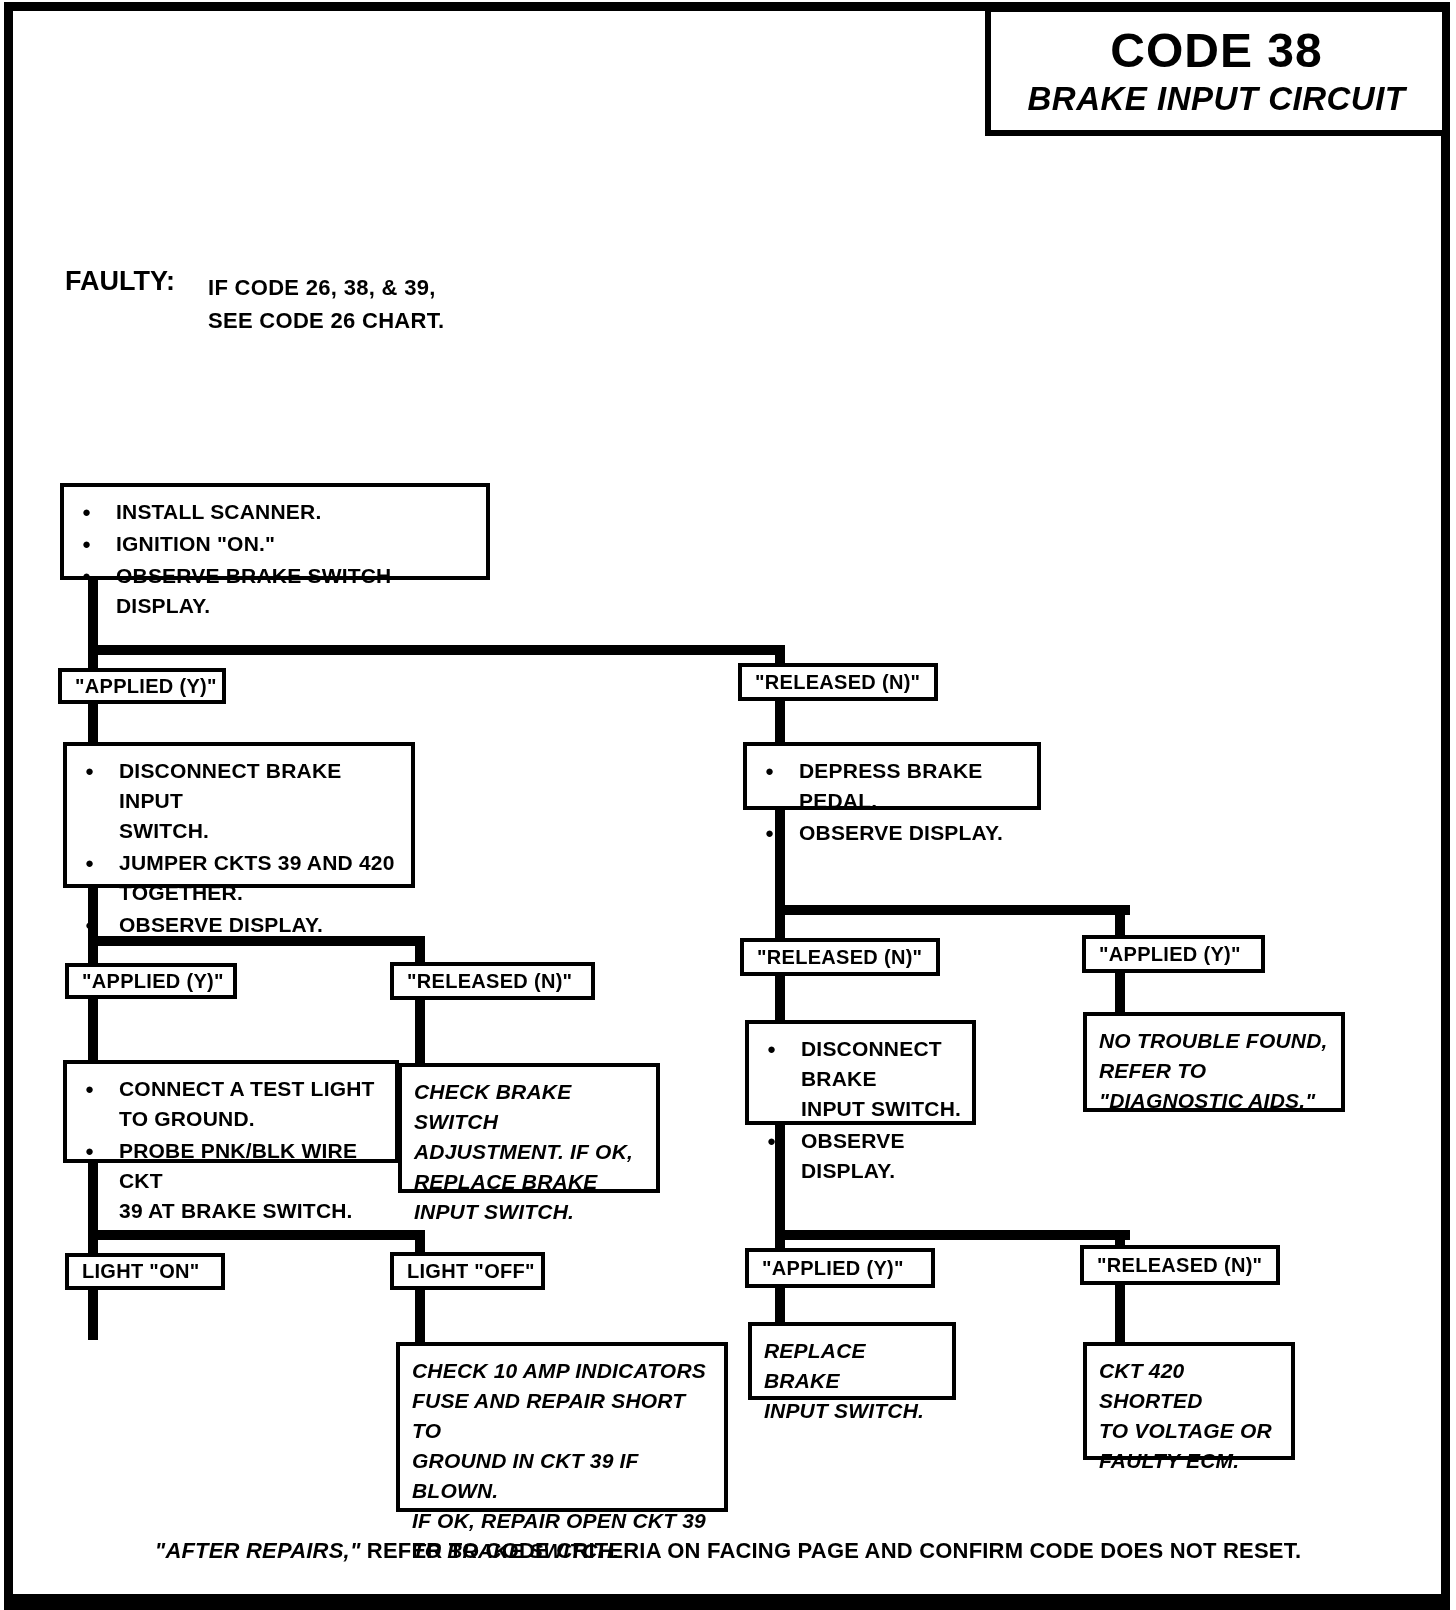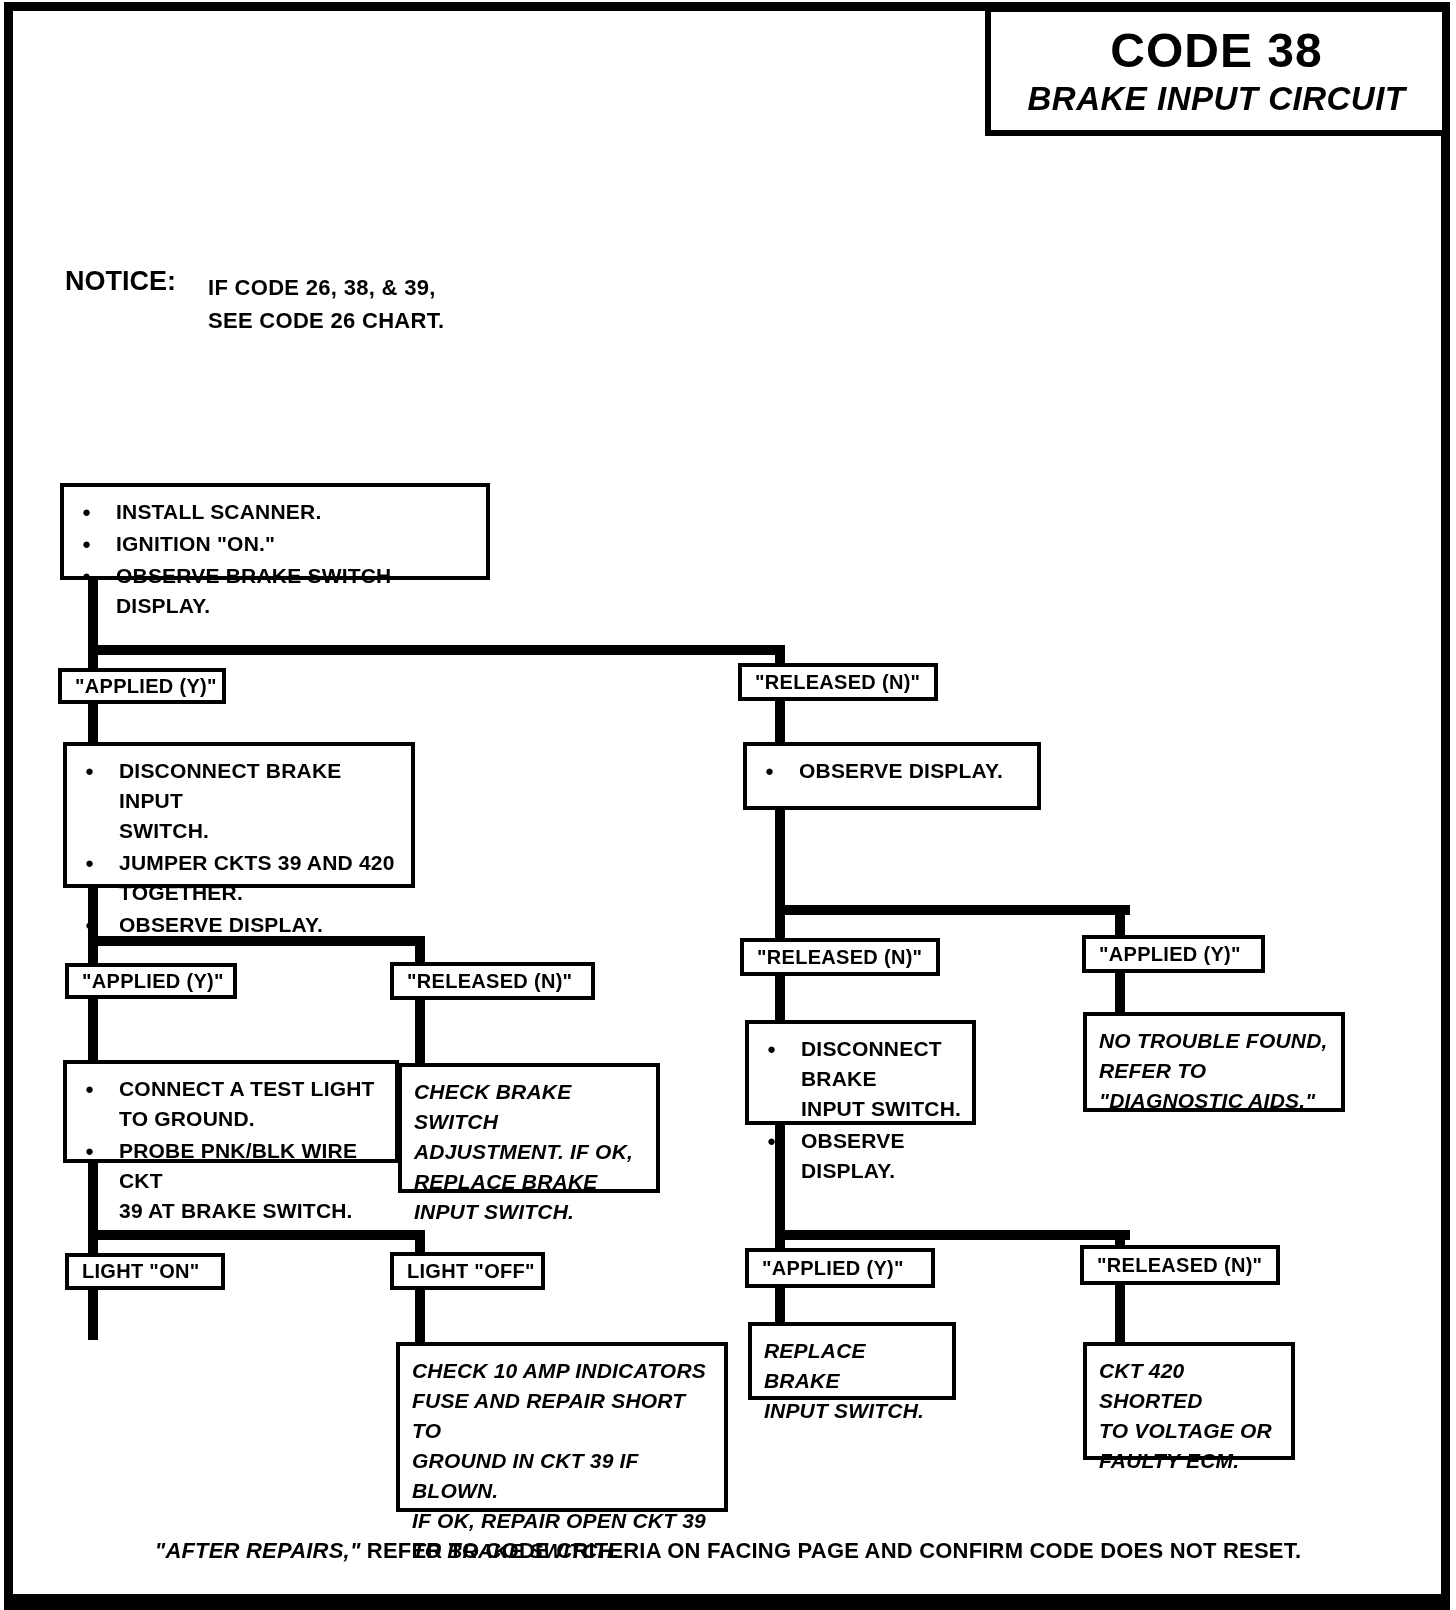--- a/index.html
+++ b/index.html
@@ -59,21 +59,21 @@
 <body>
 
 <div class="page">
   <div class="frame"></div>
 
   <div class="title-box">
     <div class="title-line1">CODE 38</div>
     <div class="title-line2">BRAKE INPUT CIRCUIT</div>
   </div>
 
-  <div class="notice-label">NOTICE:</div>
+  <div class="notice-label">FAULTY:</div>
   <div class="notice-text">IF CODE 26, 38, &amp; 39,
 SEE CODE 26 CHART.</div>
 
   <div class="ln" style="left:88px;top:578px;width:10px;height:77px"></div>
   <div class="ln" style="left:88px;top:645px;width:697px;height:10px"></div>
   <div class="ln" style="left:88px;top:655px;width:10px;height:15px"></div>
   <div class="ln" style="left:775px;top:645px;width:10px;height:20px"></div>
 
   <div class="ln" style="left:88px;top:704px;width:10px;height:38px"></div>
   <div class="ln" style="left:775px;top:701px;width:10px;height:41px"></div>
@@ -126,20 +126,21 @@
       <li>DISCONNECT BRAKE INPUT
 SWITCH.</li>
       <li>JUMPER CKTS 39 AND 420
 TOGETHER.</li>
       <li>OBSERVE DISPLAY.</li>
     </ul>
   </div>
 
   <div class="box" style="left:743px;top:742px;width:298px;height:68px">
     <ul>
+      <li>DEPRESS BRAKE PEDAL.</li>
       <li>OBSERVE DISPLAY.</li>
     </ul>
   </div>
 
   <div class="label-box" style="left:65px;top:963px;width:172px;height:36px">"APPLIED (Y)"</div>
   <div class="label-box" style="left:390px;top:962px;width:205px;height:38px">"RELEASED (N)"</div>
 
   <div class="box" style="left:63px;top:1060px;width:336px;height:103px">
     <ul>
       <li>CONNECT A TEST LIGHT

